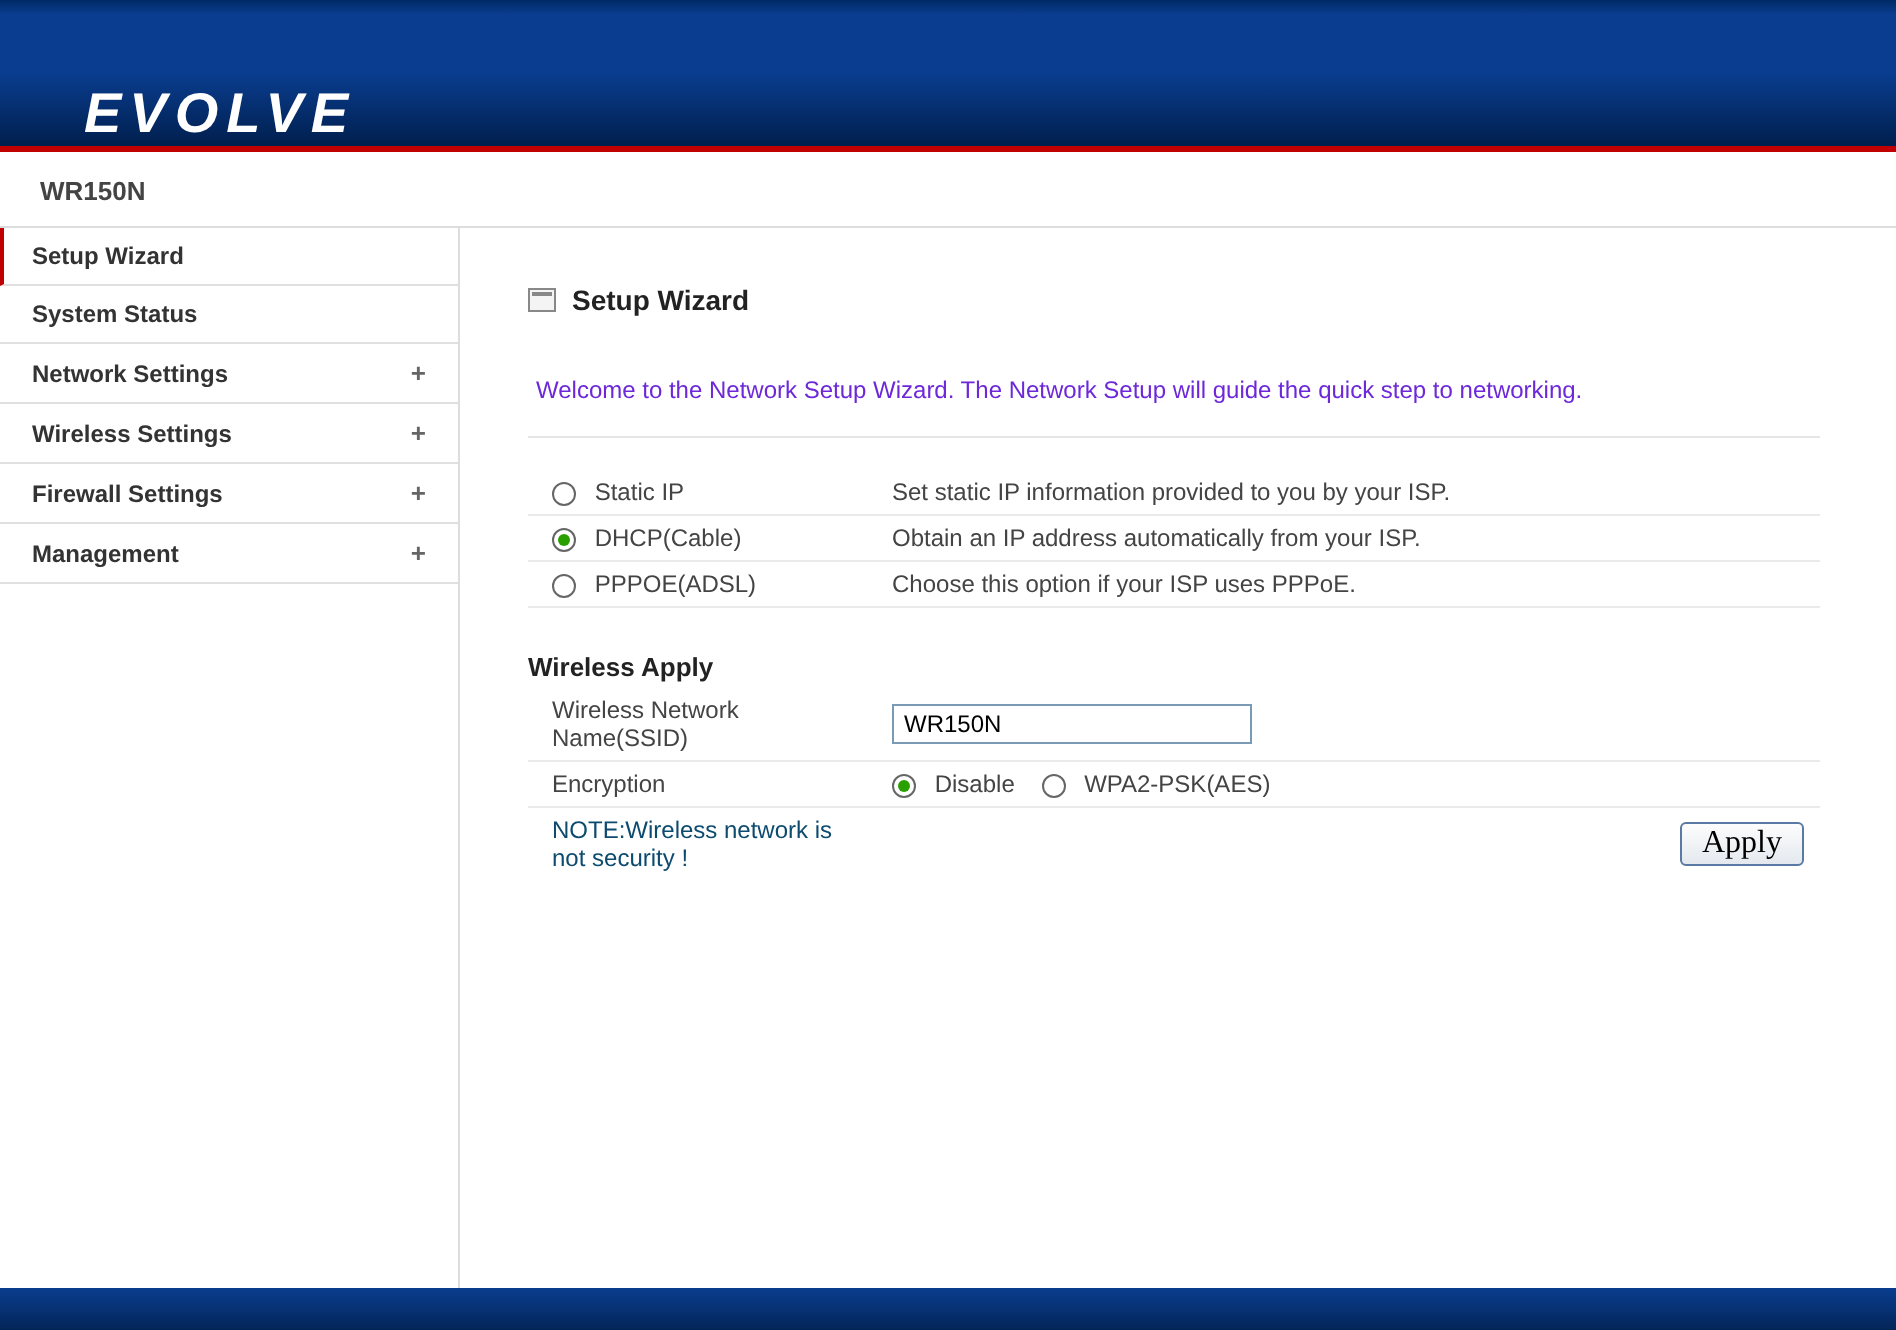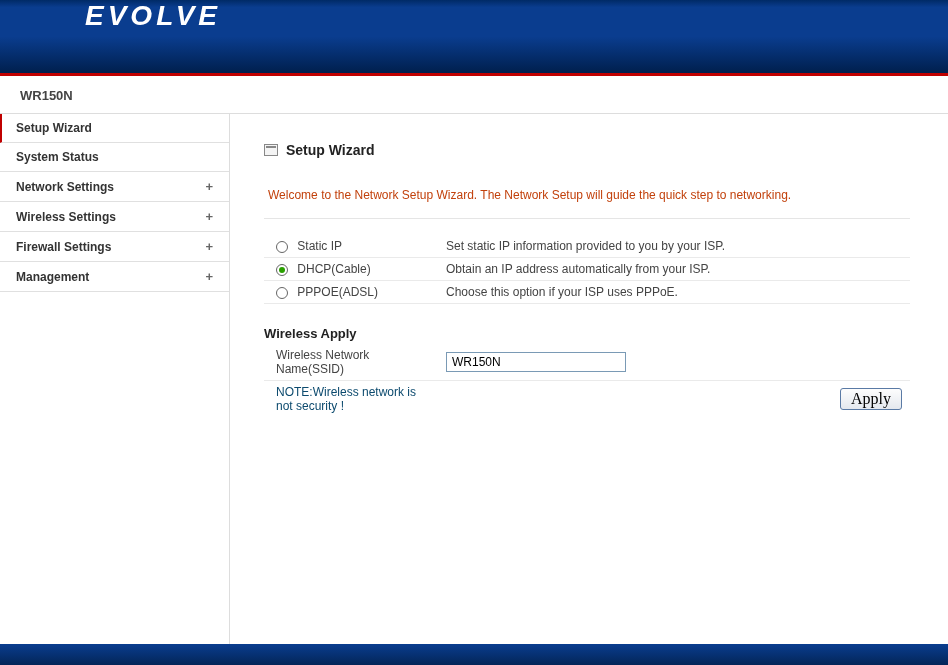--- a/index.html
+++ b/index.html
@@ -7,22 +7,22 @@
   font-family: Arial, sans-serif;
   font-size: 12px;
   color: #333;
   background: #fff;
   width: 948px;
 }
 .banner {
   background: linear-gradient(to bottom, #002a66 0%, #0a3d8f 10%, #0a3d8f 50%, #001f4d 100%);
   height: 76px;
   display: flex;
-  align-items: flex-start;
-  padding-left: 85px;
+  align-items: flex-end;
+  padding-left: 42px;
   border-bottom: 3px solid #c00000;
 }
 .logo {
   color: #fff;
   font-size: 28px;
   font-weight: bold;
   letter-spacing: 4px;
   font-family: 'Arial Black', Arial, sans-serif;
   font-style: italic;
 }
@@ -86,21 +86,21 @@
 }
 .page-title-icon::before {
   content: '';
   position: absolute;
   left: 1px; top: 1px; right: 1px;
   height: 2px;
   background: #888;
 }
 .intro {
   font-size: 12px;
-  color: #c2410c;
+  color: #6d28d9;
   line-height: 1.5;
   border-bottom: 1px solid #e5e5e5;
   padding: 8px 4px 14px 4px;
   margin-bottom: 16px;
 }
 .section-heading {
   font-size: 13px;
   font-weight: bold;
   color: #222;
   margin: 10px 0 3px 0;
@@ -237,20 +237,30 @@
 
     <div class="section-heading" style="margin-top:22px">Wireless Apply</div>
     <table class="opt-table">
       <tbody>
           <tr>
         <td class="col-label">Wireless Network Name(SSID)</td>
         <td>
           <input type="text" class="text-input" value="WR150N" style="">
         </td>
       </tr>
+      <tr>
+        <td class="col-label">Encryption</td>
+        <td>
+          <span class="radio checked"></span>
+          <span>Disable</span>
+          &nbsp;&nbsp;
+          <span class="radio"></span>
+          <span>WPA2-PSK(AES)</span>
+        </td>
+      </tr>
       <tr class="note-row">
         <td class="col-label">
           <span class="note">NOTE:Wireless network is not security !</span>
         </td>
         <td class="apply-cell">
           <button class="btn">Apply</button>
         </td>
       </tr>
     </tbody>
       </table>

